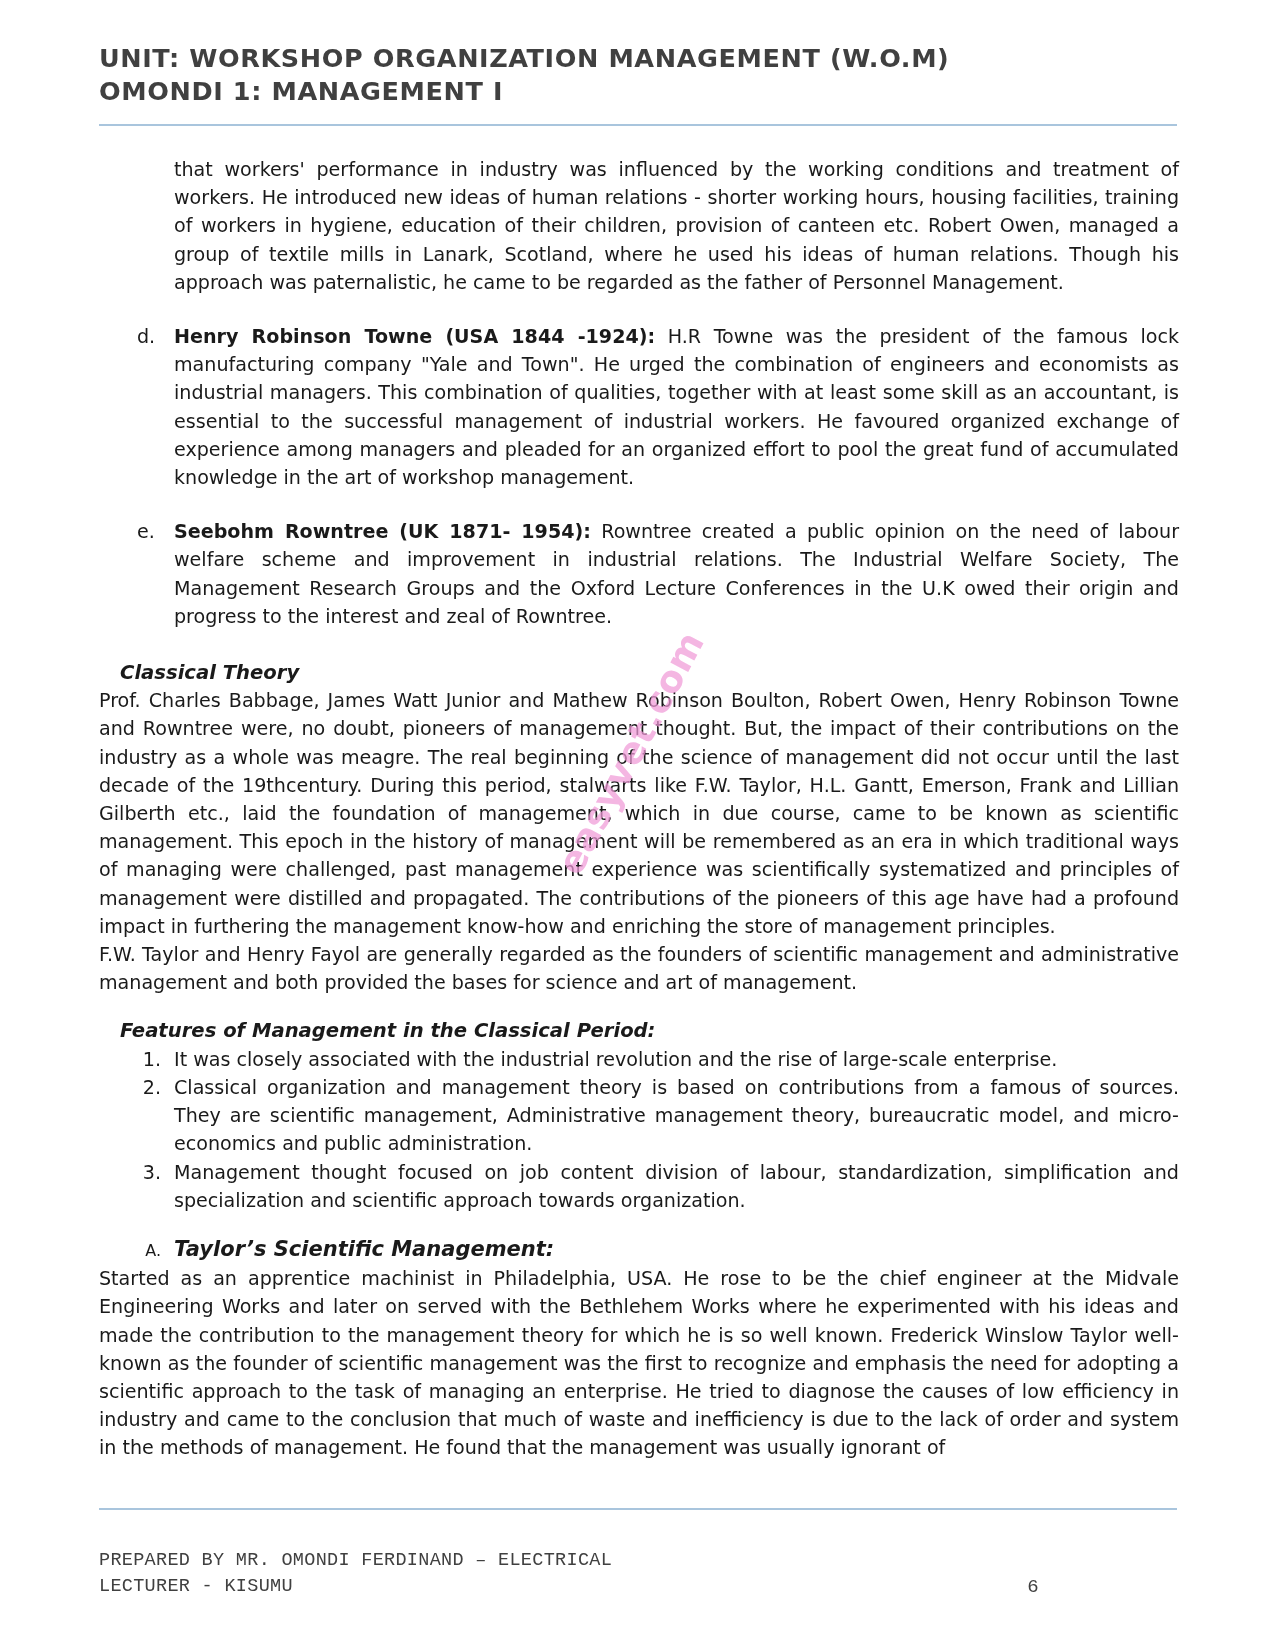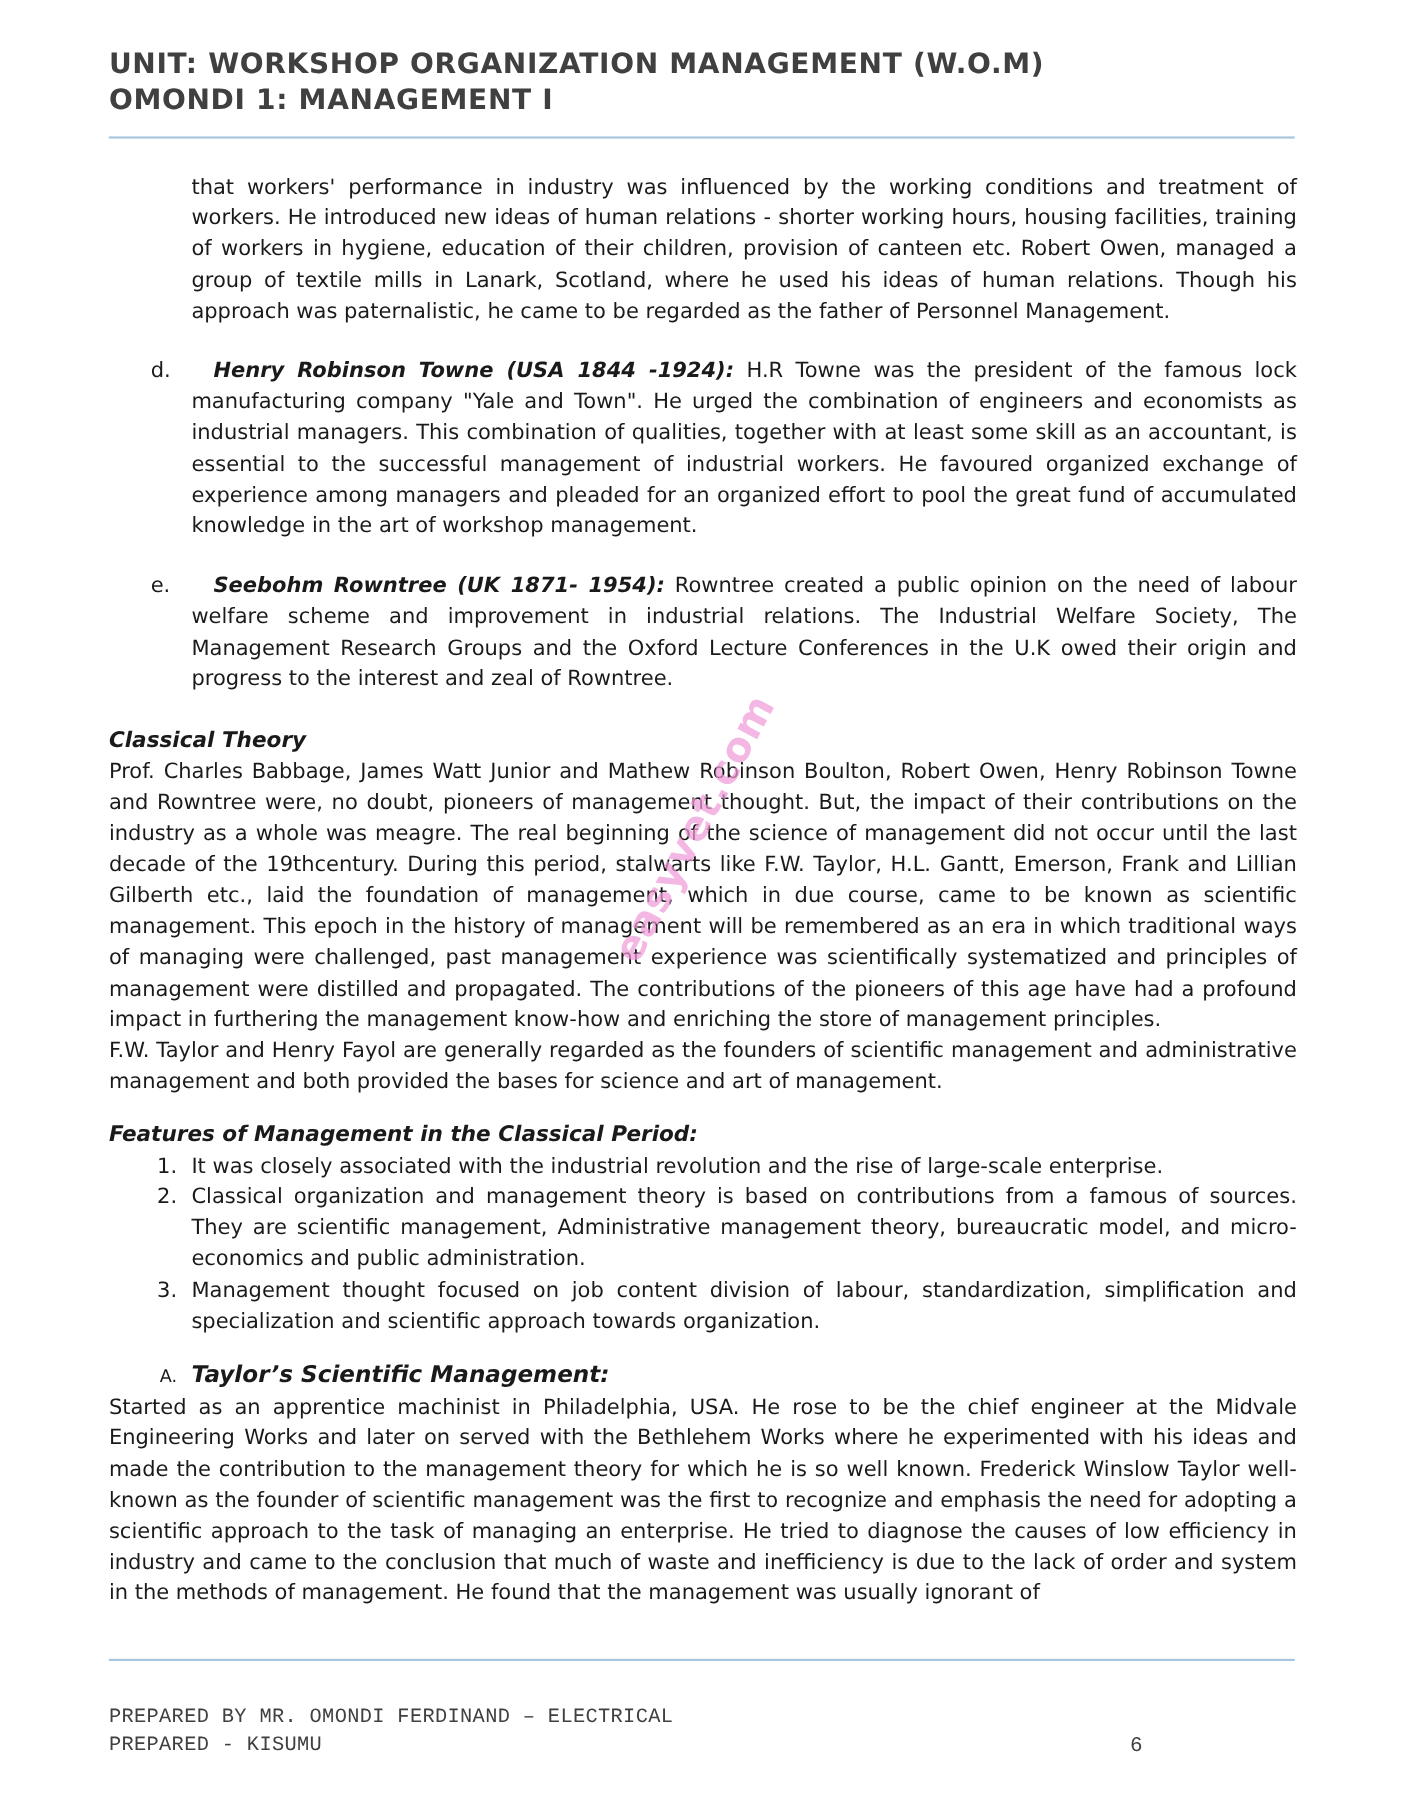--- a/index.html
+++ b/index.html
@@ -80,22 +80,20 @@
     flex: 0 0 37px;
     font-size: 19.1px;
     line-height: 28.2px;
   }
   .lettered-body {
     flex: 1 1 auto;
     text-align: justify;
   }
   .lettered-body .lead {
     font-weight: bold;
-    font-style: italic;
-    margin-left: 20px;
   }
 
   
   .num-list {
     margin: 0;
     padding: 0;
     list-style: none;
   }
   .num-item {
     display: flex;
@@ -109,20 +107,21 @@
     box-sizing: border-box;
   }
   .num-body { flex: 1 1 auto; text-align: justify; }
 
   
   .sec-head {
     font-weight: bold;
     font-style: italic;
     font-size: 19.6px;
     line-height: 28.2px;
+    margin-left: 21px;
   }
 
   .spacer-sm { height: 20px; }
   .spacer-md { height: 28px; }
 
   
   .alpha-head {
     display: flex;
     margin-left: 38px;
     align-items: baseline;
@@ -258,18 +257,18 @@
   </div>
 
   <div class="watermark">
     <span>easyvet.com</span>
   </div>
 
   <div class="footer-rule"></div>
   <div class="footer">
     <div class="footer-left">
       <div>PREPARED BY MR. OMONDI FERDINAND – ELECTRICAL</div>
-      <div>PREPARED - KISUMU</div>
+      <div>LECTURER - KISUMU</div>
     </div>
     <div class="footer-page">6</div>
   </div>
 
 </div>
 
 </body></html>

